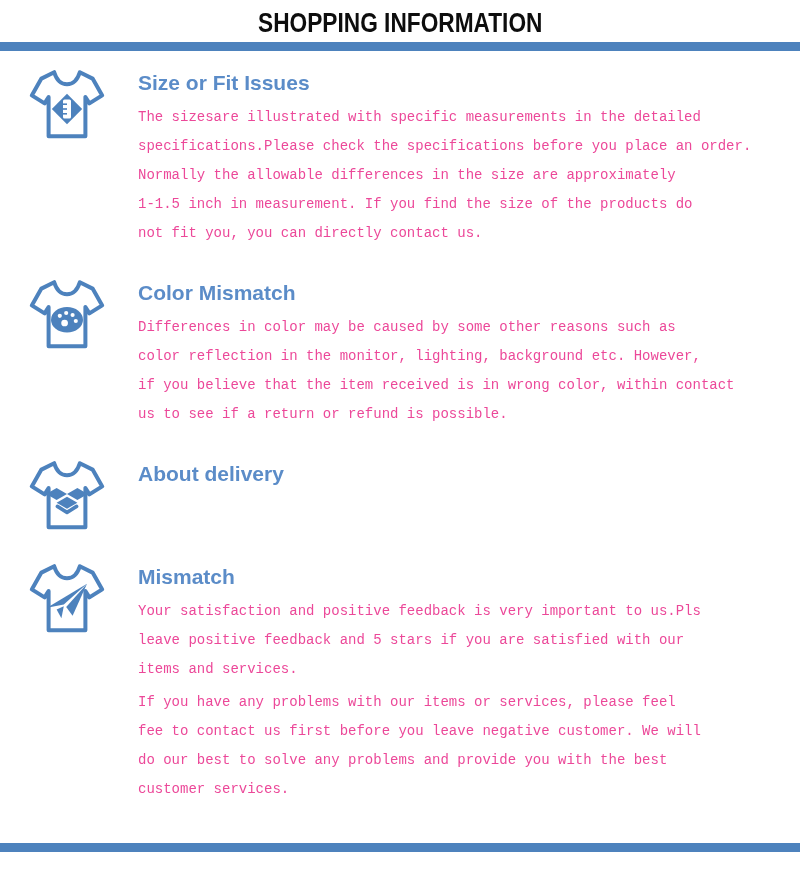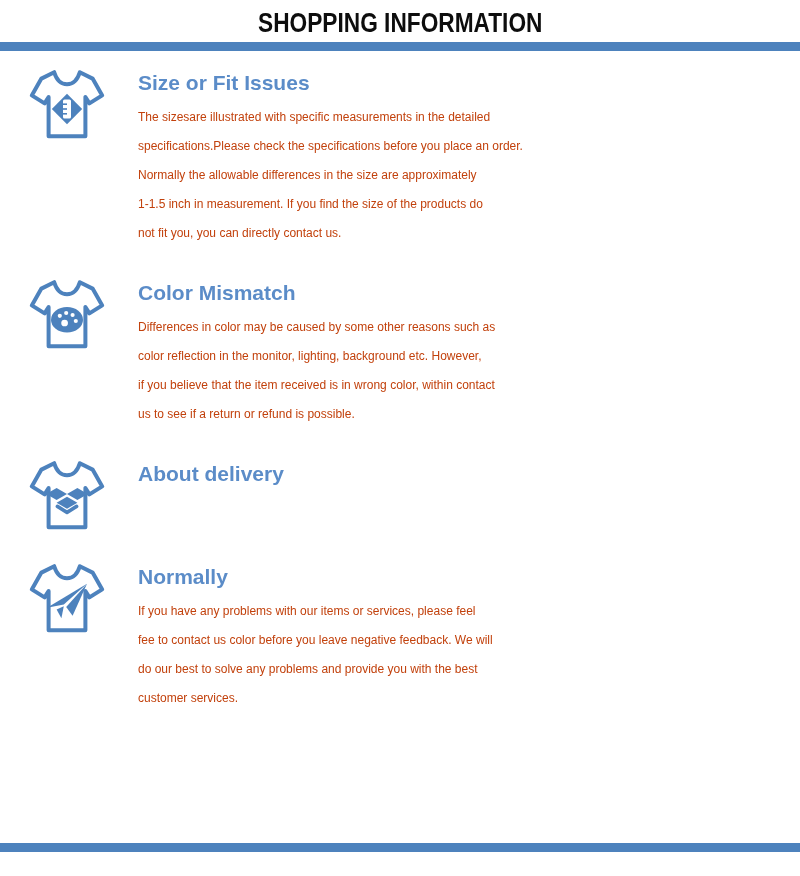--- a/index.html
+++ b/index.html
@@ -32,24 +32,25 @@
   .text-col { flex: 1; padding-right: 16px; }
   .section-heading {
     margin: 8px 0 8px 0;
     font-size: 21px;
     line-height: 25px;
     font-weight: bold;
     color: #5b8cc8;
   }
   .body-text {
     margin: 0 0 4px 0;
-    font-size: 12px;
+    font-size: 14px;
     line-height: 29px;
-    color: #c2410c;
+    color: #ec4899;
     white-space: pre-line;
+    font-family: Liberation Mono, monospace;
   }
   .body-text + .body-text { margin-top: 4px; }
 </style>
 </head>
 <body>
 
 <div class="page">
 
   <div class="header">
     <span class="title">SHOPPING INFORMATION</span>
@@ -119,23 +120,26 @@
     <section class="info-section">
       <div class="icon-col">
         <svg class="tshirt" viewBox="0 0 100 100">
           <path d="M 34 9 C 37 19 43 24 50 24 C 57 24 63 19 66 9 L 82 17 L 94 38 L 78 48 L 73 40 L 73 89 L 27 89 L 27 40 L 22 48 L 6 38 L 18 17 Z" fill="#ffffff" stroke="#4d82bd" stroke-width="5" stroke-linejoin="round"></path>
           <polygon points="25,61 75,31 46,57" fill="#4d82bd"></polygon>
           <polygon points="49,60 75,31 57,71" fill="#4d82bd"></polygon>
           <polygon points="37,63 46,59 43,74" fill="#4d82bd"></polygon>
         </svg>
       </div>
       <div class="text-col">
-        <h2 class="section-heading">Normally</h2>
+        <h2 class="section-heading">Mismatch</h2>
+        <p class="body-text">Your satisfaction and positive feedback is very important to us.Pls
+leave positive feedback and 5 stars if you are satisfied with our
+items and services.</p>
         <p class="body-text">If you have any problems with our items or services, please feel
-fee to contact us color before you leave negative feedback. We will
+fee to contact us first before you leave negative customer. We will
 do our best to solve any problems and provide you with the best
 customer services.</p>
       </div>
     </section>
 
   </div>
 
   <div class="bar bar-bottom"></div>
 
 </div>

